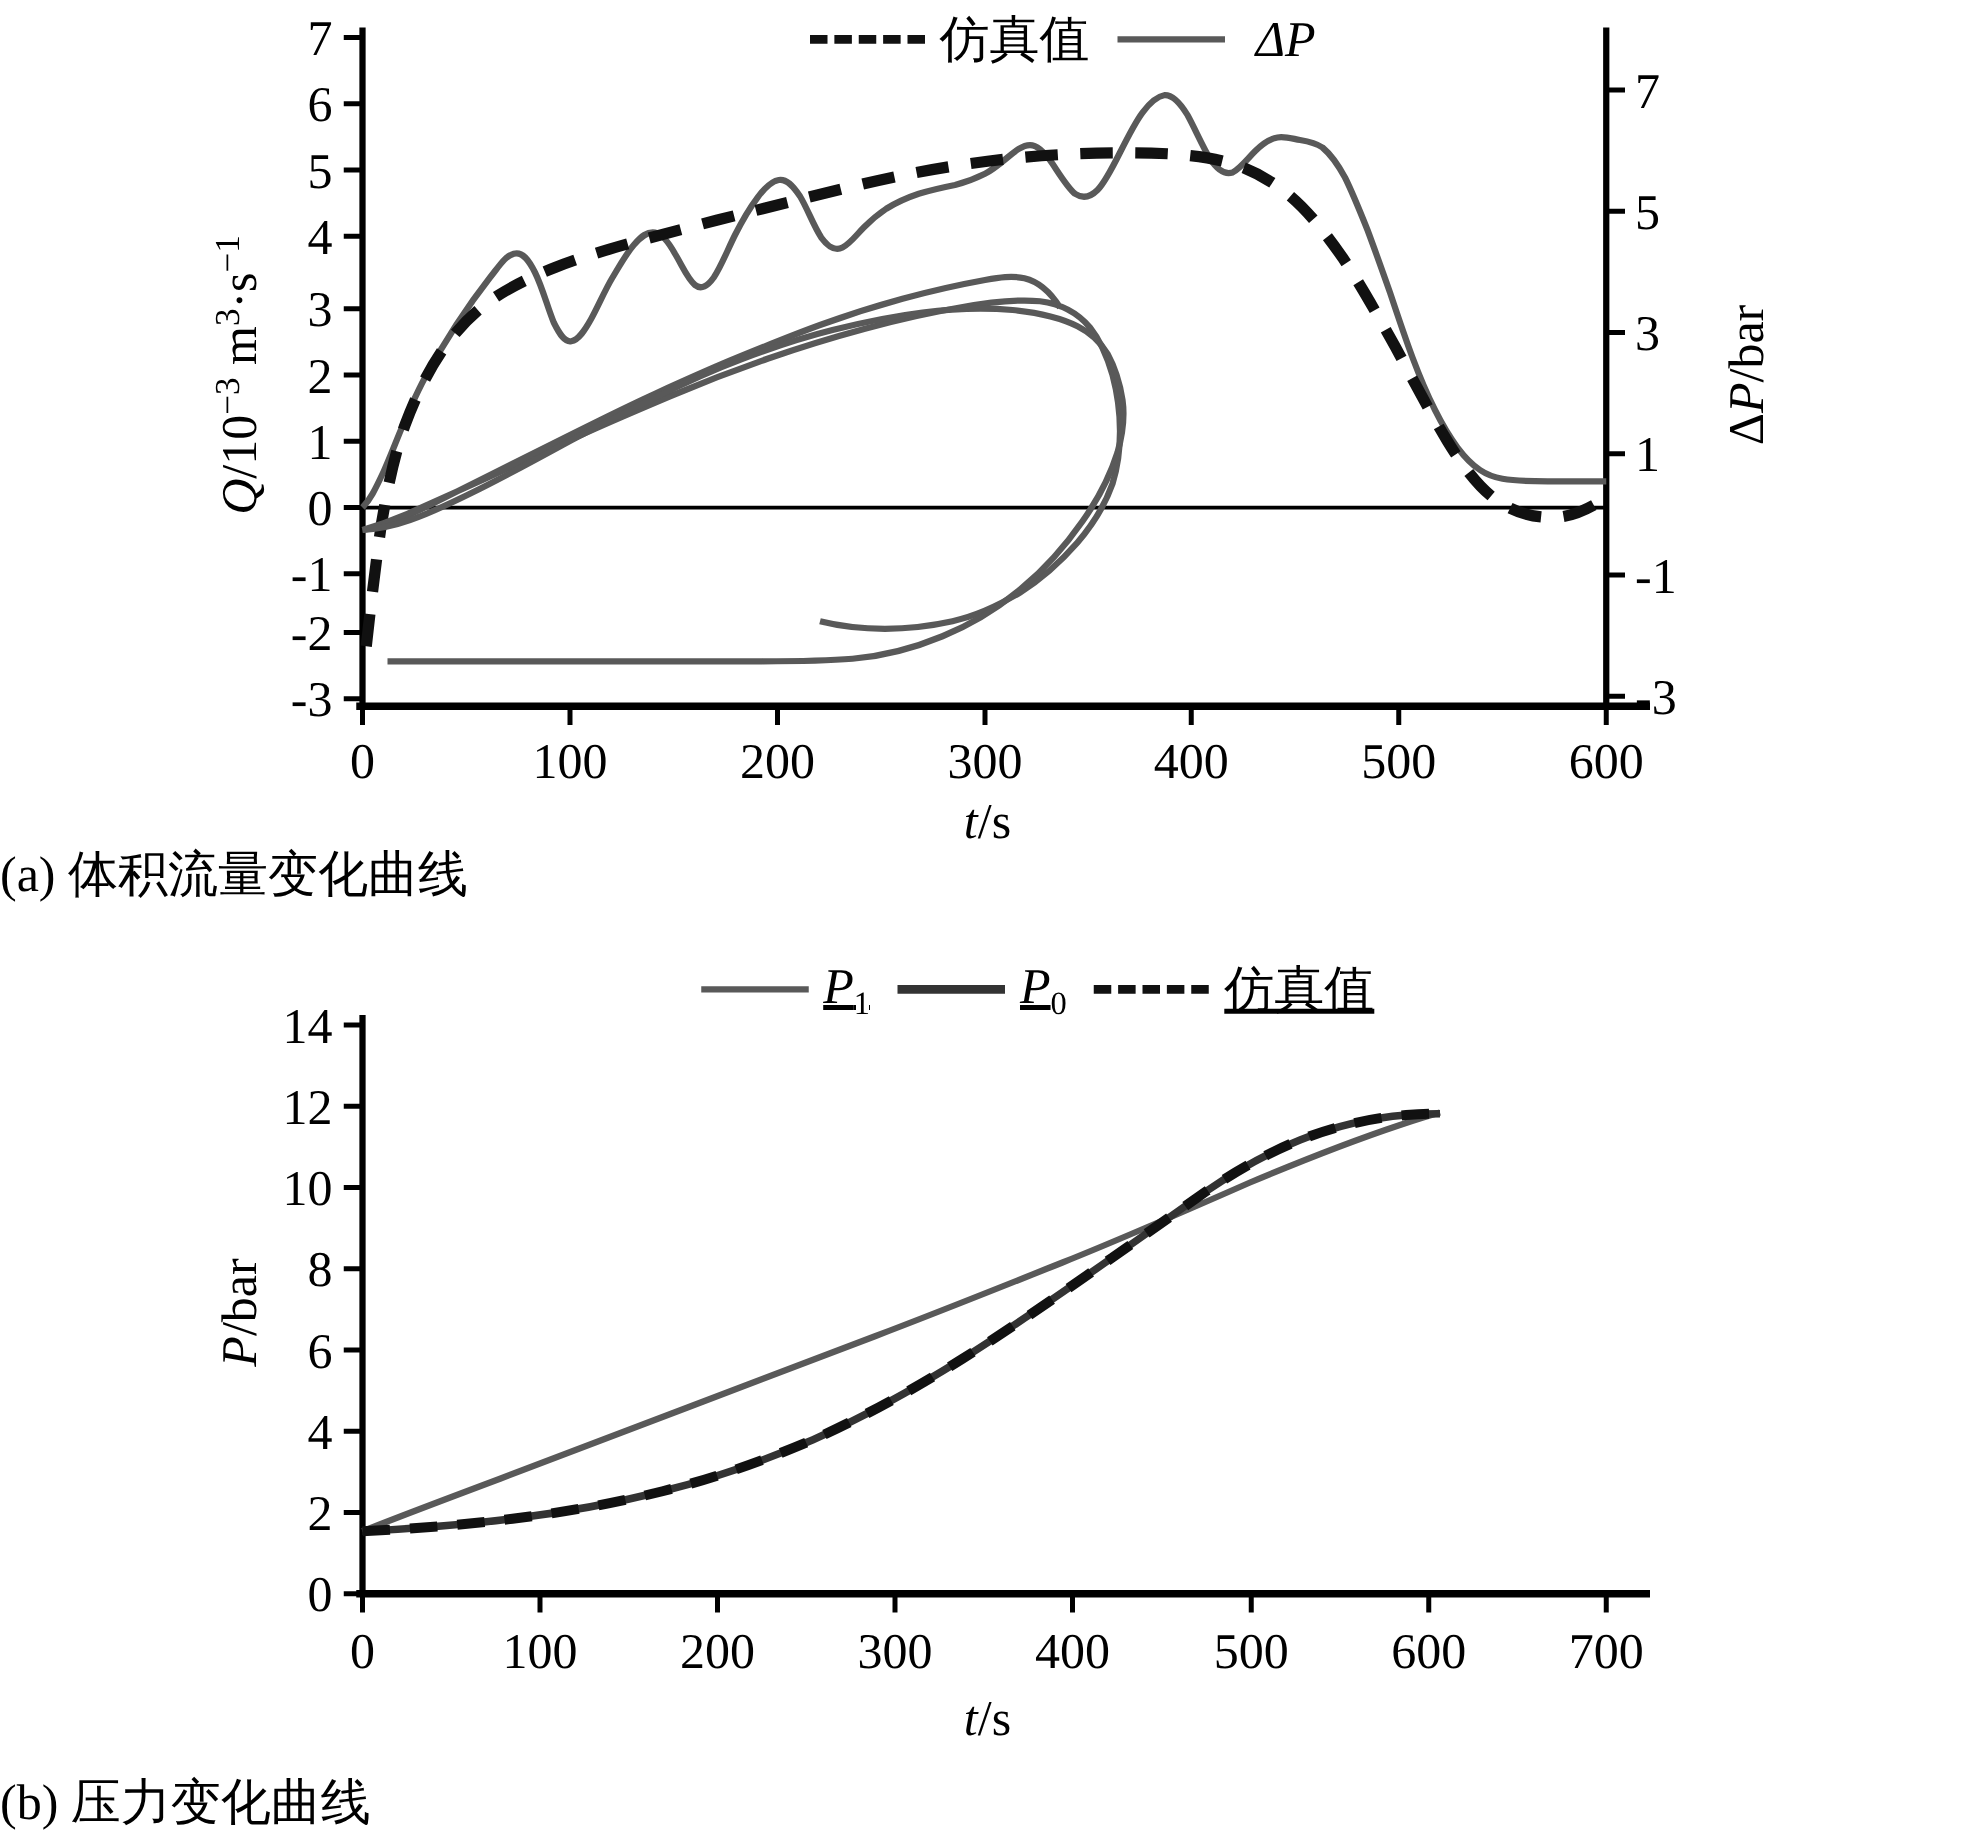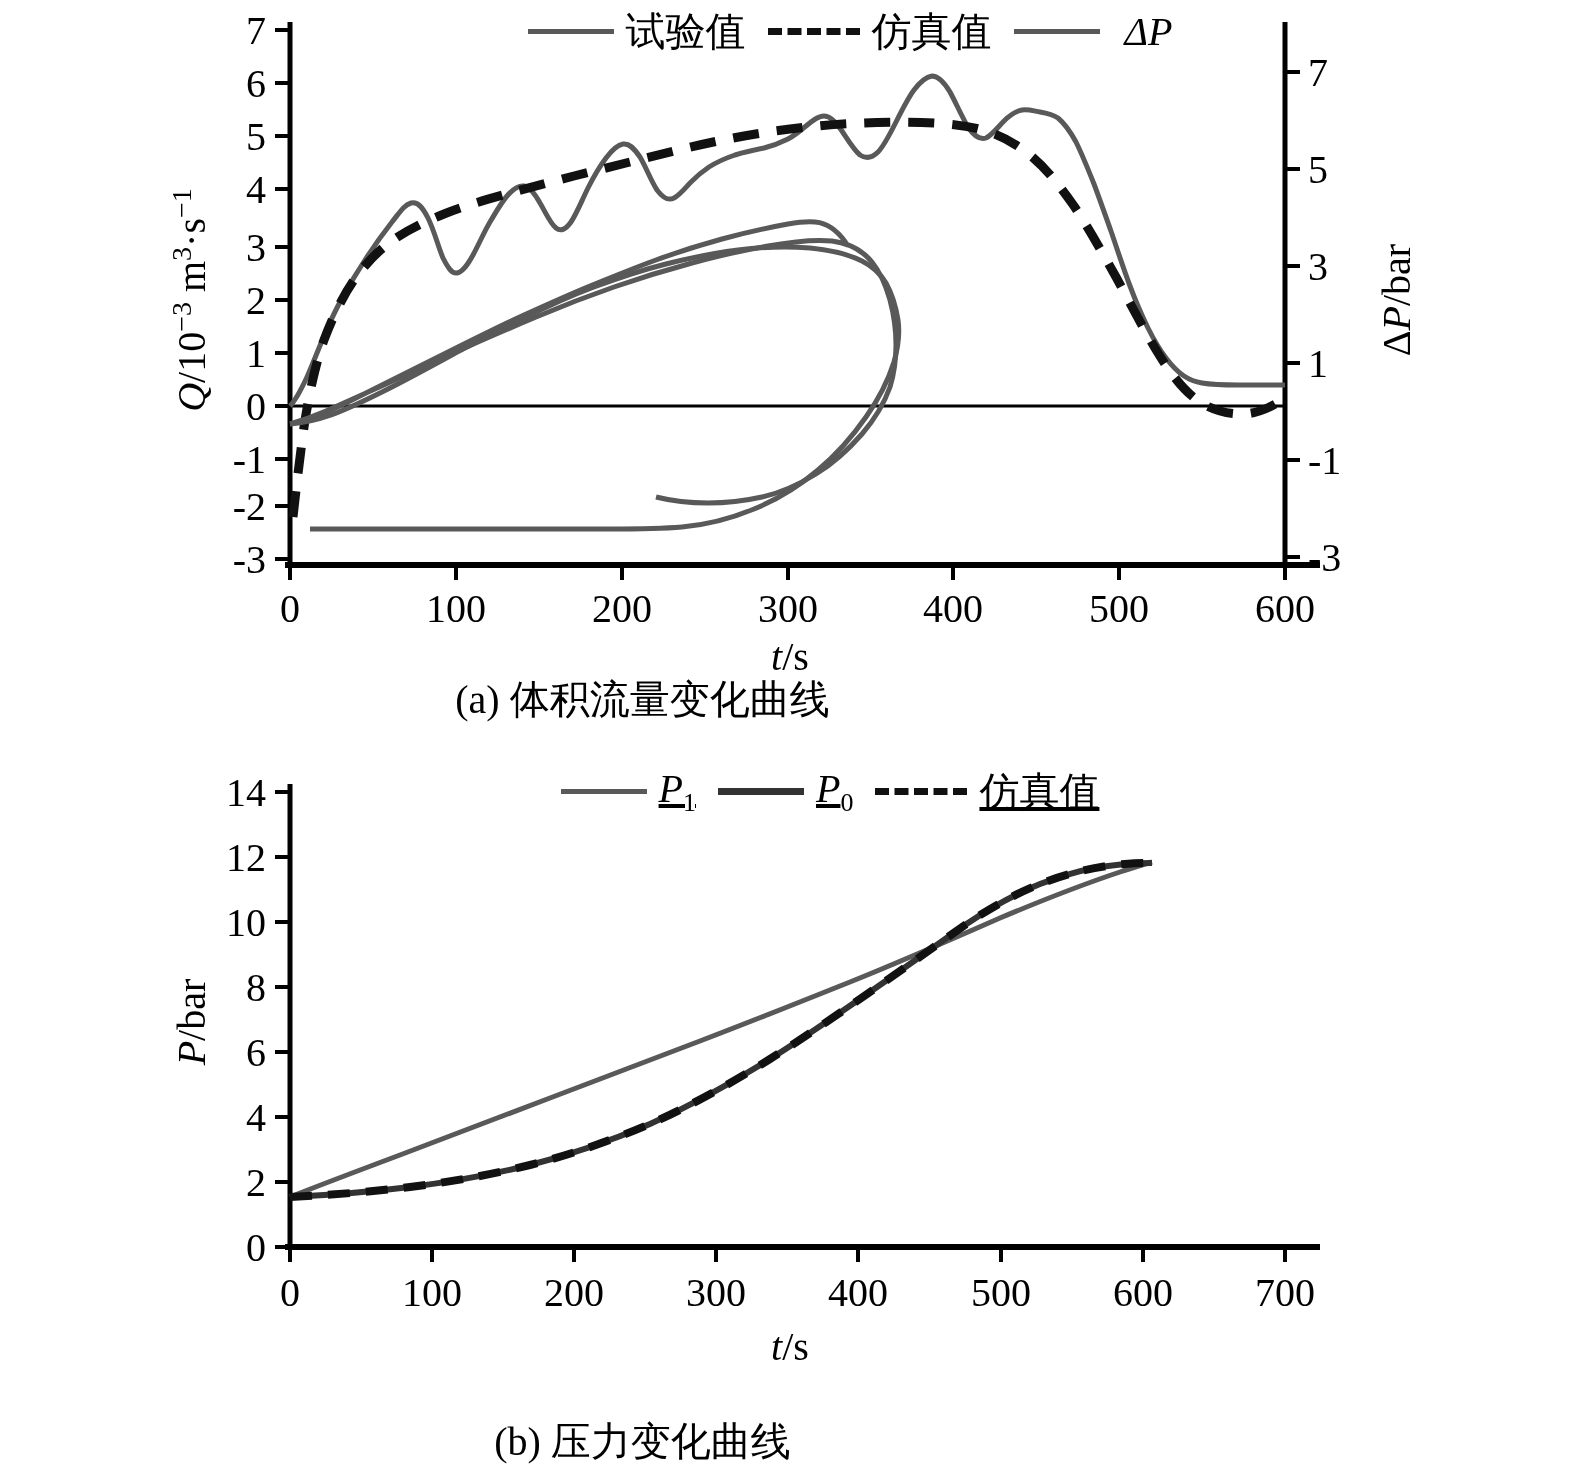--- a/index.html
+++ b/index.html
@@ -1,23 +1,23 @@
 <!DOCTYPE html>
 <html><head>
 <meta charset="utf-8">
 <style>
   html,body{margin:0;padding:0;background:#fff;}
   body{width:1575px;height:1478px;font-family:"Liberation Serif",serif;color:#000;overflow:hidden;}
   .figure{position:relative;width:1575px;height:1478px;}
   .panel{position:absolute;left:0;width:1575px;}
   #panel-a{top:0;height:740px;}
-  #panel-b{top:712px;height:738px;}
+  #panel-b{top:740px;height:738px;}
   svg{display:block;}
   .cap{
-    position:absolute;left:0;width:1285px;text-align:center;
+    position:absolute;left:0;width:1285px;
     font-size:40px;font-family:"Liberation Serif",serif;
   }
   #cap-a{top:672px;}
   #cap-b{top:1414px;}
   .legend{
     position:absolute;display:flex;align-items:center;justify-content:center;
     gap:22px;font-size:40px;
   }
   #legend-a{top:4px;left:400px;width:900px;}
   #legend-b{top:764px;left:460px;width:740px;text-decoration:underline;}
@@ -29,24 +29,20 @@
   .tick{font-size:40px;font-family:"Liberation Serif",serif;}
   .axlabel{font-size:40px;font-family:"Liberation Serif",serif;}
 </style>
 </head>
 <body>
 
 <div class="figure">
 
   <div class="legend" id="legend-a">
     <span class="lg-item">
-      <span class="lg-line"></span>
-      <span class="lg-label">试验值</span>
-    </span>
-    <span class="lg-item">
       <span class="lg-line dash"></span>
       <span class="lg-label">仿真值</span>
     </span>
     <span class="lg-item">
       <span class="lg-line"></span>
       <span class="lg-label italic">ΔP</span>
     </span>
   </div>
 
   <div class="panel" id="panel-a">

